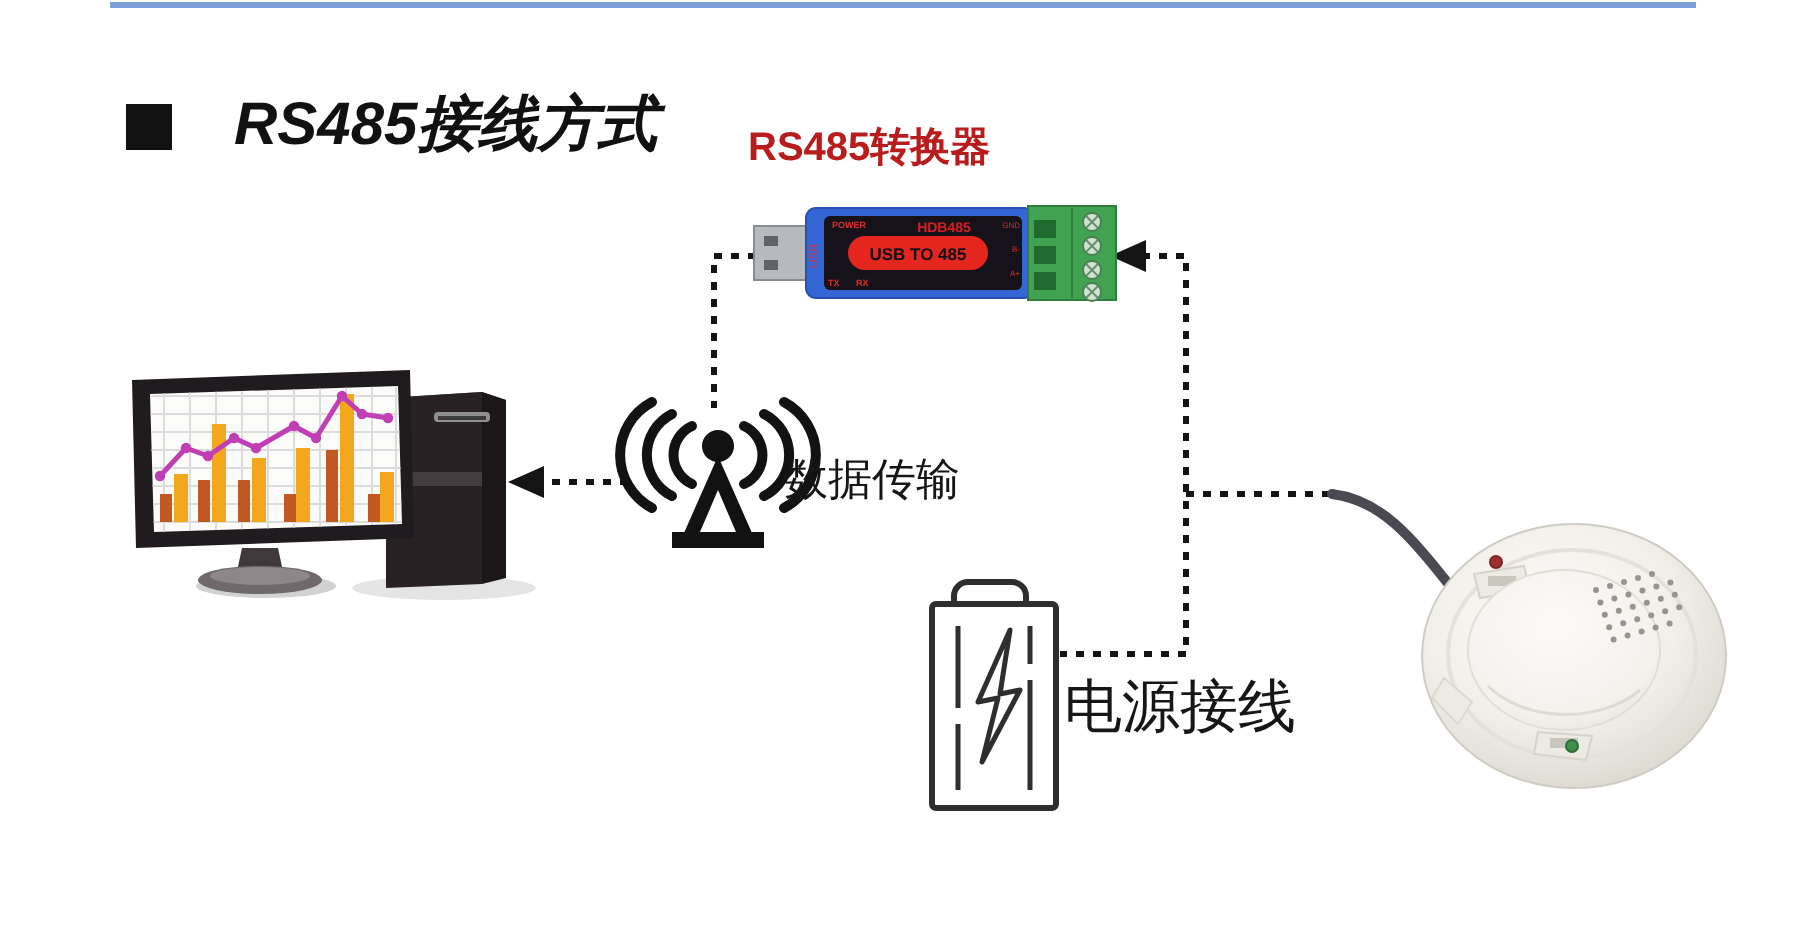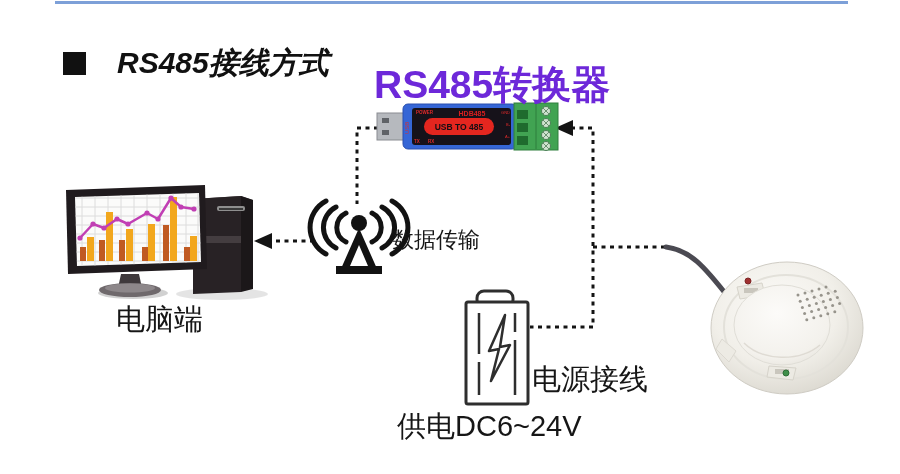--- a/index.html
+++ b/index.html
@@ -4,25 +4,25 @@
 <style>
   html,body{margin:0;padding:0;background:#fff;}
   .canvas{
     position:relative;width:900px;height:474px;background:#fff;overflow:hidden;
     font-family:"Liberation Sans","DejaVu Sans",sans-serif;color:#161616;
   }
   .top-rule{position:absolute;left:55px;top:1px;width:793px;height:3px;background:#7da0d8;}
   .abs{position:absolute;line-height:1.15;white-space:nowrap;}
   .title-row{left:63px;top:46px;display:flex;align-items:center;gap:31px;font-size:30px;font-weight:bold;color:#111;font-style:italic;}
   .title-bullet{width:23px;height:23px;background:#111;display:inline-block;flex:0 0 auto;}
-  .converter-title{left:374px;top:63px;font-size:39px;font-weight:600;color:#6d28d9;text-align:right;}
+  .converter-title{left:374px;top:63px;font-size:20px;font-weight:600;color:#b91c1c;text-align:right;}
   .ab-label{left:448px;top:154px;font-size:29px;color:#1d1d1d;}
   .data-label{left:392px;top:227px;font-size:22px;color:#161616;}
   .pc-label{left:116px;top:303px;font-size:29px;color:#161616;}
-  .power-label{left:532px;top:338px;font-size:29px;color:#161616;margin-top:25px;}
+  .power-label{left:532px;top:338px;font-size:29px;color:#161616;}
   .supply-label{left:397px;top:410px;font-size:29px;color:#161616;}
   svg{position:absolute;left:0;top:0;}
   svg text{font-family:"Liberation Sans","DejaVu Sans",sans-serif;}
 </style>
 </head>
 <body>
 
 <div class="canvas">
 
   <div class="top-rule"></div>
@@ -217,16 +217,14 @@
     </g>
   </svg>
 
   <div class="abs title-row">
     <span class="title-bullet"></span>
     <span>RS485接线方式</span>
   </div>
 
   <div class="abs converter-title">RS485转换器</div>
   <div class="abs data-label">数据传输</div>
-  <div class="abs pc-label">电脑端</div>
   <div class="abs power-label">电源接线</div>
-  <div class="abs supply-label">供电DC6~24V</div>
 </div>
 
 </body></html>

